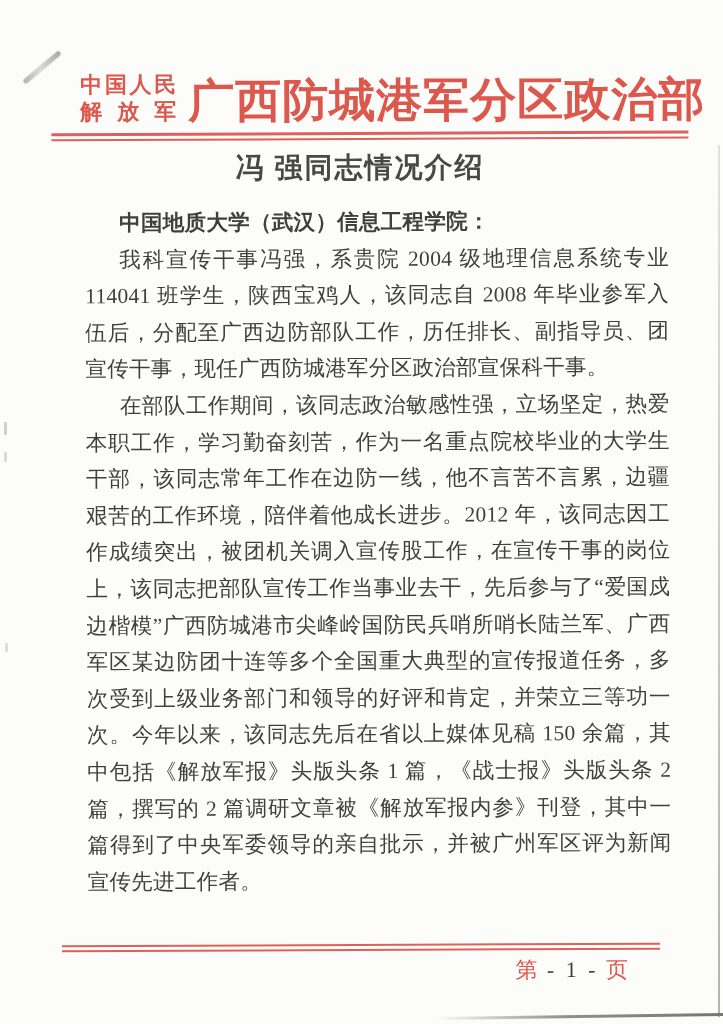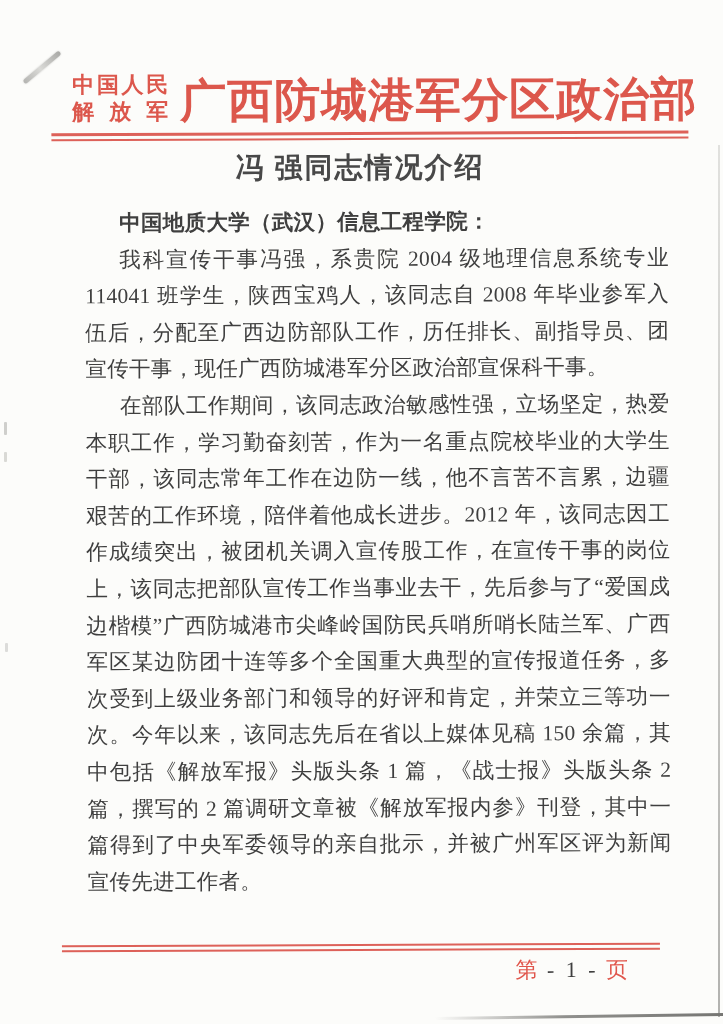--- a/index.html
+++ b/index.html
@@ -14,21 +14,21 @@
   .page{
     position:relative; width:723px; height:1024px;
     background:var(--page_bg); overflow:hidden;
     font-family:"Liberation Serif", serif;
   }
   .scan-content{ position:absolute; inset:0; transform:rotate(-0.25deg); transform-origin:360px 500px; }
 
   
   .header{ position:absolute; top:70px; left:74px; display:flex; align-items:flex-end; }
   .org-abbr{
-    width:96px; margin:0 12px 3px 0; color:var(--header_red);
+    width:96px; margin:0 12px 3px 8px; color:var(--header_red);
     font-weight:bold; font-size:22px; line-height:27px;
   }
   .org-abbr .l{ display:block; text-align:justify; text-align-last:justify; }
   .org-name{
     color:var(--header_red); font-weight:bold; font-size:46px; line-height:1.1;
     letter-spacing:1px; white-space:nowrap;
   }
   .header-rule{
     position:absolute; top:132px; left:53px; width:637px; height:8px;
     border-top:3px solid var(--rule_red); border-bottom:2px solid var(--rule_red);

